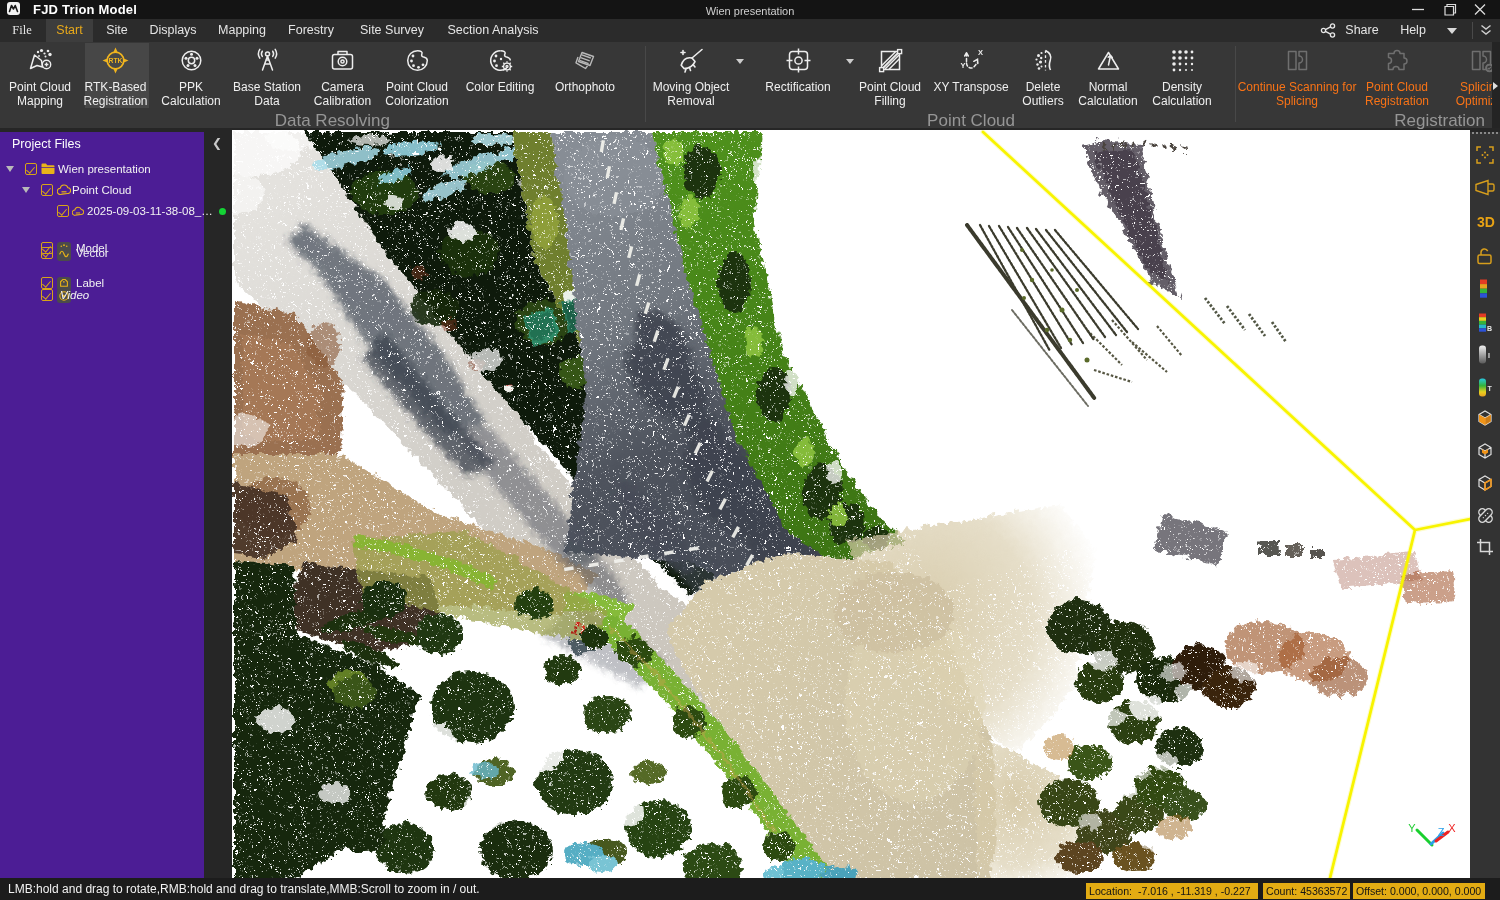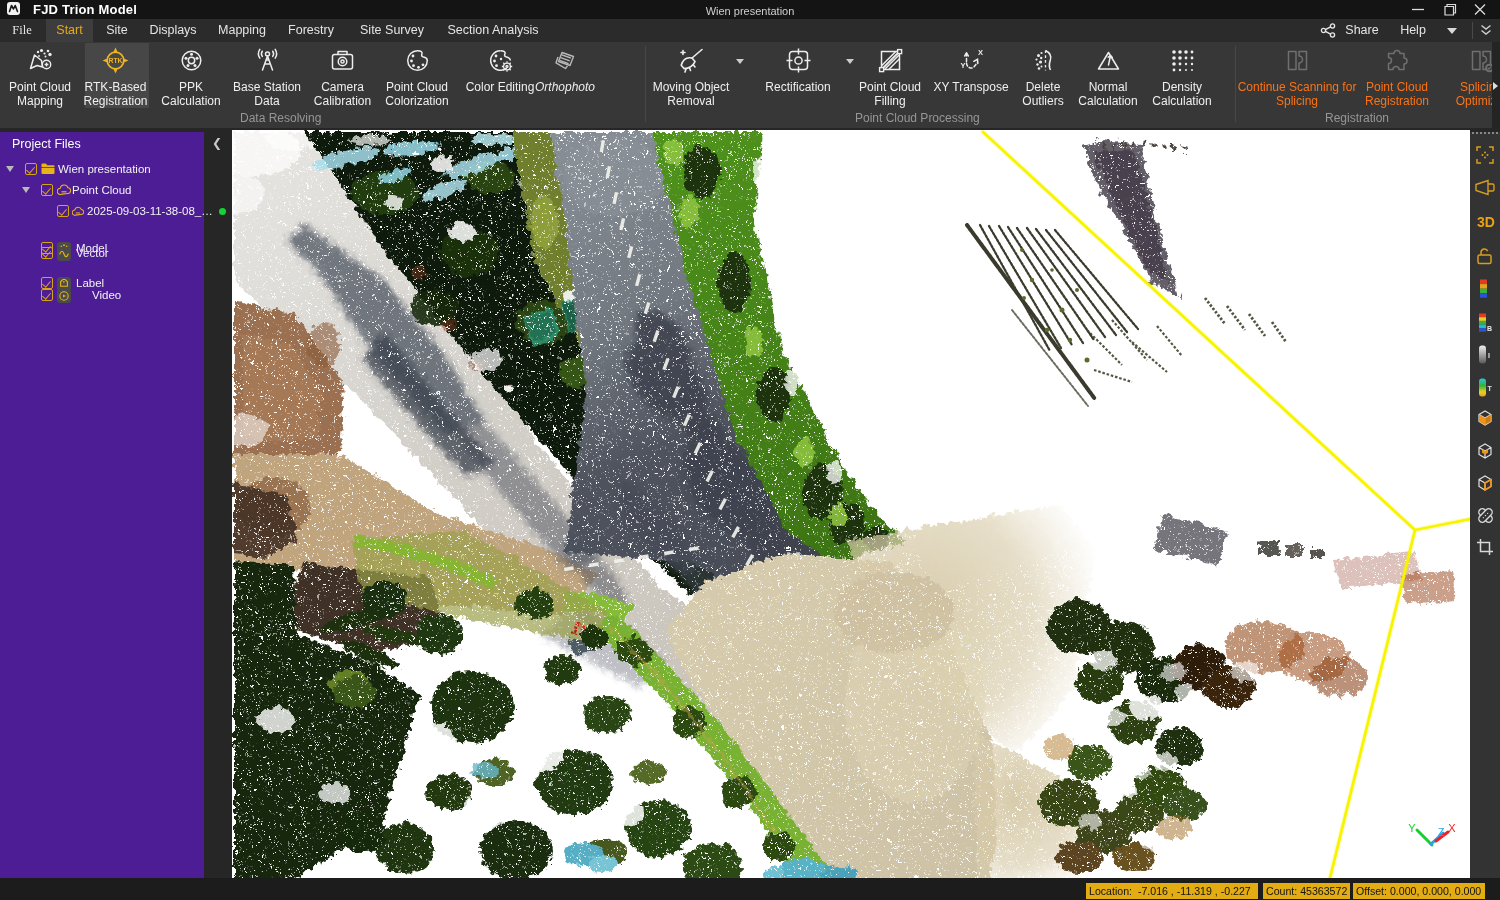--- a/index.html
+++ b/index.html
@@ -19,21 +19,21 @@
   #menubar { position:absolute; left:0; top:19px; width:1500px; height:23px; background:#2b2b2b; }
   .menuitem { position:absolute; top:0; height:23px; line-height:23px; font-size:12.5px; color:#e4e4e4; text-align:center; }
   #menu-start { background:#3d3d3d; color:#e8a91a; }
 
   
   #ribbon { position:absolute; left:0; top:42px; width:1500px; height:86px; background:#373737; }
   .rbtn { position:absolute; top:0; height:66px; text-align:center; }
   .rbtn .ric { display:block; margin:0 auto; }
   .rlbl { position:absolute; top:39px; width:100%; text-align:center; font-size:12px; line-height:13.5px; color:#efefef; }
   .rlbl.dis { color:#f97316; }
-  .rgroup { position:absolute; top:69px; font-size:12px; color:#969696; text-align:left; }
+  .rgroup { position:absolute; top:69px; font-size:17px; color:#969696; text-align:right; }
   .rsep { position:absolute; top:4px; height:76px; width:1px; background:#484848; }
   .rtile { position:absolute; left:85px; top:0.5px; width:64px; height:65px; background:#474747; }
   .drop { position:absolute; width:0; height:0; border-left:4px solid transparent; border-right:4px solid transparent; border-top:5px solid #cdcdcd; }
   #ribscroll { position:absolute; right:0; top:42px; width:8px; height:86px; background:#242424; }
   #ribscroll:after { content:""; position:absolute; left:1px; top:40px; width:0; height:0;
      border-top:4px solid transparent; border-bottom:4px solid transparent; border-left:5px solid #e0e0e0; }
 
   
   #leftpanel { position:absolute; left:0; top:130px; width:204px; height:748px; background:#4c1d95; border-top:2px solid #262626; }
   #lp-head { position:absolute; left:0; top:0; width:232px; height:25px; }
@@ -220,21 +220,21 @@
             </g>
             <g fill="none" stroke="#ededed" stroke-width="1.3">
               <circle cx="20" cy="19.5" r="3.4"></circle>
               <circle cx="20" cy="19.5" r="1"></circle>
               <path d="M20 15.7 v-1.4 M20 23.3 v1.4 M16.2 19.5 h-1.4 M23.8 19.5 h1.4 M17.3 16.8 l-1 -1 M22.7 16.8 l1 -1 M17.3 22.2 l-1 1 M22.7 22.2 l1 1"></path>
             </g>
           </svg>
         <div class="rlbl">Color Editing</div>
       </div>
 
-      <div class="rbtn" style="left:510px;width:110px;font-style:italic;">
+      <div class="rbtn" style="left:530px;width:110px;">
         <svg class="ric" style="margin-top:5px" width="28" height="27" viewBox="0 0 28 27">
             <g fill="none" stroke="#b9b9b9" stroke-width="1.4" stroke-linejoin="round">
               <path d="M7.5 14.5 L11 5.5 L22.5 9.5 L19 18.5 Z"></path>
               <path d="M10.8 7.8 L19.8 11 M9.7 10.6 L18.7 13.8 M8.6 13.4 L17.6 16.6"></path>
               <path d="M7 10 L5 15.8 L14.5 21.5 L16.5 18.9"></path>
             </g>
           </svg>
         <div class="rlbl">Orthophoto</div>
       </div>
 
@@ -460,21 +460,21 @@
         <div class="txt" style="left:76px;">Label</div>
       </div>
 
       <div class="trow" style="top:153px;">
         <div class="chk" style="left:41px;"></div>
         <div class="itile" style="left:57px;"></div>
         <svg class="abs" style="left:59px;top:5.5px" width="10" height="10" viewBox="0 0 10 10">
             <circle cx="5" cy="5" r="4.2" fill="none" stroke="#e8b318" stroke-width="1.1"></circle>
             <path d="M4 3.4 L7 5 L4 6.6 Z" fill="#e8b318"></path>
           </svg>
-        <div class="txt" style="left:92px;">Video</div>
+        <div class="txt" style="left:60px;font-style:italic;">Video</div>
       </div>
     </div>
   </div>
 
   <div id="viewport">
   <svg width="1238" height="748" viewBox="0 0 1238 748">
     <defs>
       <linearGradient id="gLR" x1="60" y1="40" x2="520" y2="560" gradientUnits="userSpaceOnUse">
         <stop offset="0" stop-color="#e4e2de"></stop>
             <stop offset="0.45" stop-color="#d2cfc9"></stop>
@@ -963,18 +963,19 @@
 
     <svg class="abs" style="left:6px;top:406px" width="18" height="18" viewBox="0 0 18 18">
         <g fill="none" stroke="#d8d8d8" stroke-width="1.5">
           <path d="M4.5 1 V13.5 H17"></path>
           <path d="M1 4.5 H13.5 V17"></path>
         </g>
       </svg>
   </div>
 
   <div id="statusbar">
+    <div id="status-left">LMB:hold and drag to rotate,RMB:hold and drag to translate,MMB:Scroll to zoom in / out.</div>
     <div class="goldbox" style="left:1086px;width:172px;">Location:&nbsp; -7.016 , -11.319 , -0.227</div>
     <div class="goldbox" style="left:1263px;width:87px;">Count: 45363572</div>
     <div class="goldbox" style="left:1353px;width:132px;">Offset: 0.000, 0.000, 0.000</div>
   </div>
 
 </div>
 
 </body></html>

